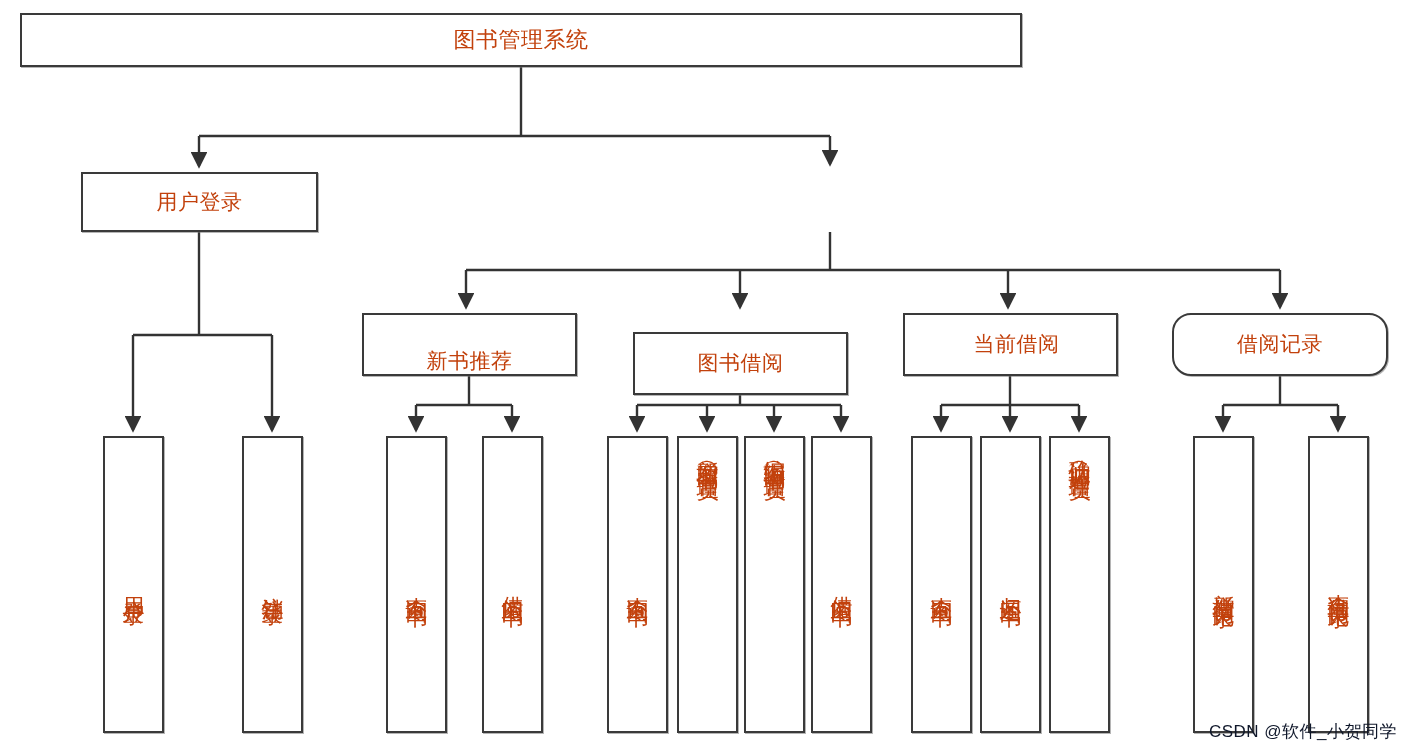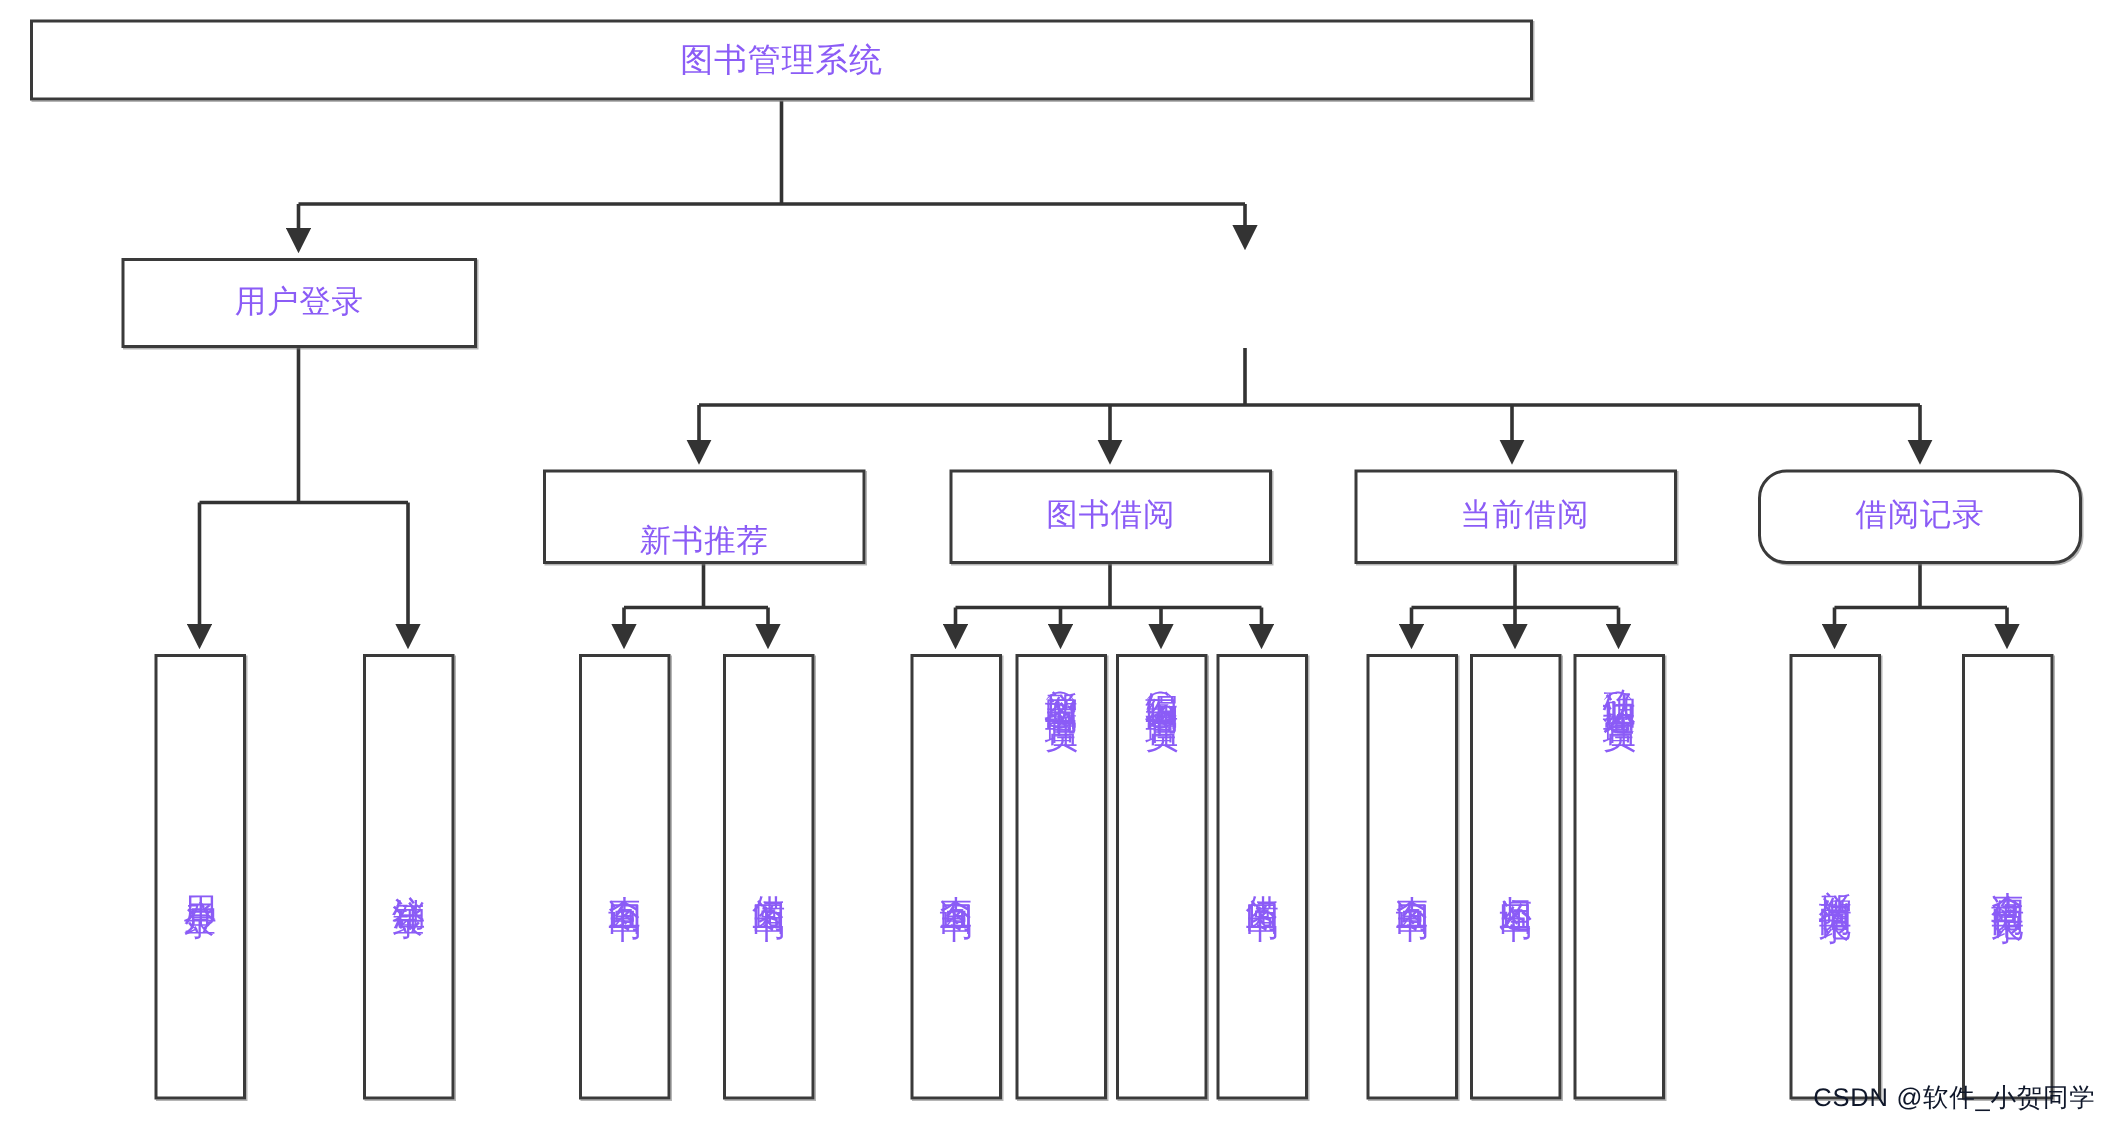--- a/index.html
+++ b/index.html
@@ -25,21 +25,21 @@
   }
   .node {
     position: absolute;
     box-sizing: border-box;
     background: #ffffff;
     border: 2px solid #3a3a3a;
     box-shadow: 1px 1px 0 0 rgba(120,120,120,0.55);
     display: flex;
     align-items: center;
     justify-content: center;
-    color: #8b5cf6;
+    color: #c2410c;
   }
   .node .label {
     display: block;
     text-align: center;
     line-height: 1.18;
     white-space: nowrap;
   }
   
   .node.horiz .label {
     font-size: 21px;
@@ -136,21 +136,21 @@
     <span class="label">图书管理系统</span>
   </div>
 
   <div class="node horiz" style="left:81px; top:172px; width:237px; height:60px;">
     <span class="label">用户登录</span>
   </div>
 
   <div class="node horiz" style="left:362px; top:313px; width:215px; height:63px;align-items:flex-end;">
     <span class="label">新书推荐</span>
   </div>
-  <div class="node horiz" style="left:633px; top:313px; width:215px; height:63px;">
+  <div class="node horiz" style="left:633px; top:332px; width:215px; height:63px;">
     <span class="label">图书借阅</span>
   </div>
   <div class="node horiz" style="left:903px; top:313px; width:215px; height:63px;padding-left:12px;">
     <span class="label">当前借阅</span>
   </div>
   <div class="node horiz" style="left:1172px; top:313px; width:216px; height:63px;border-radius:19px;">
     <span class="label">借阅记录</span>
   </div>
 
   <div class="node leaf center" style="left:103px; top:436px; width:61px; height:297px;">

